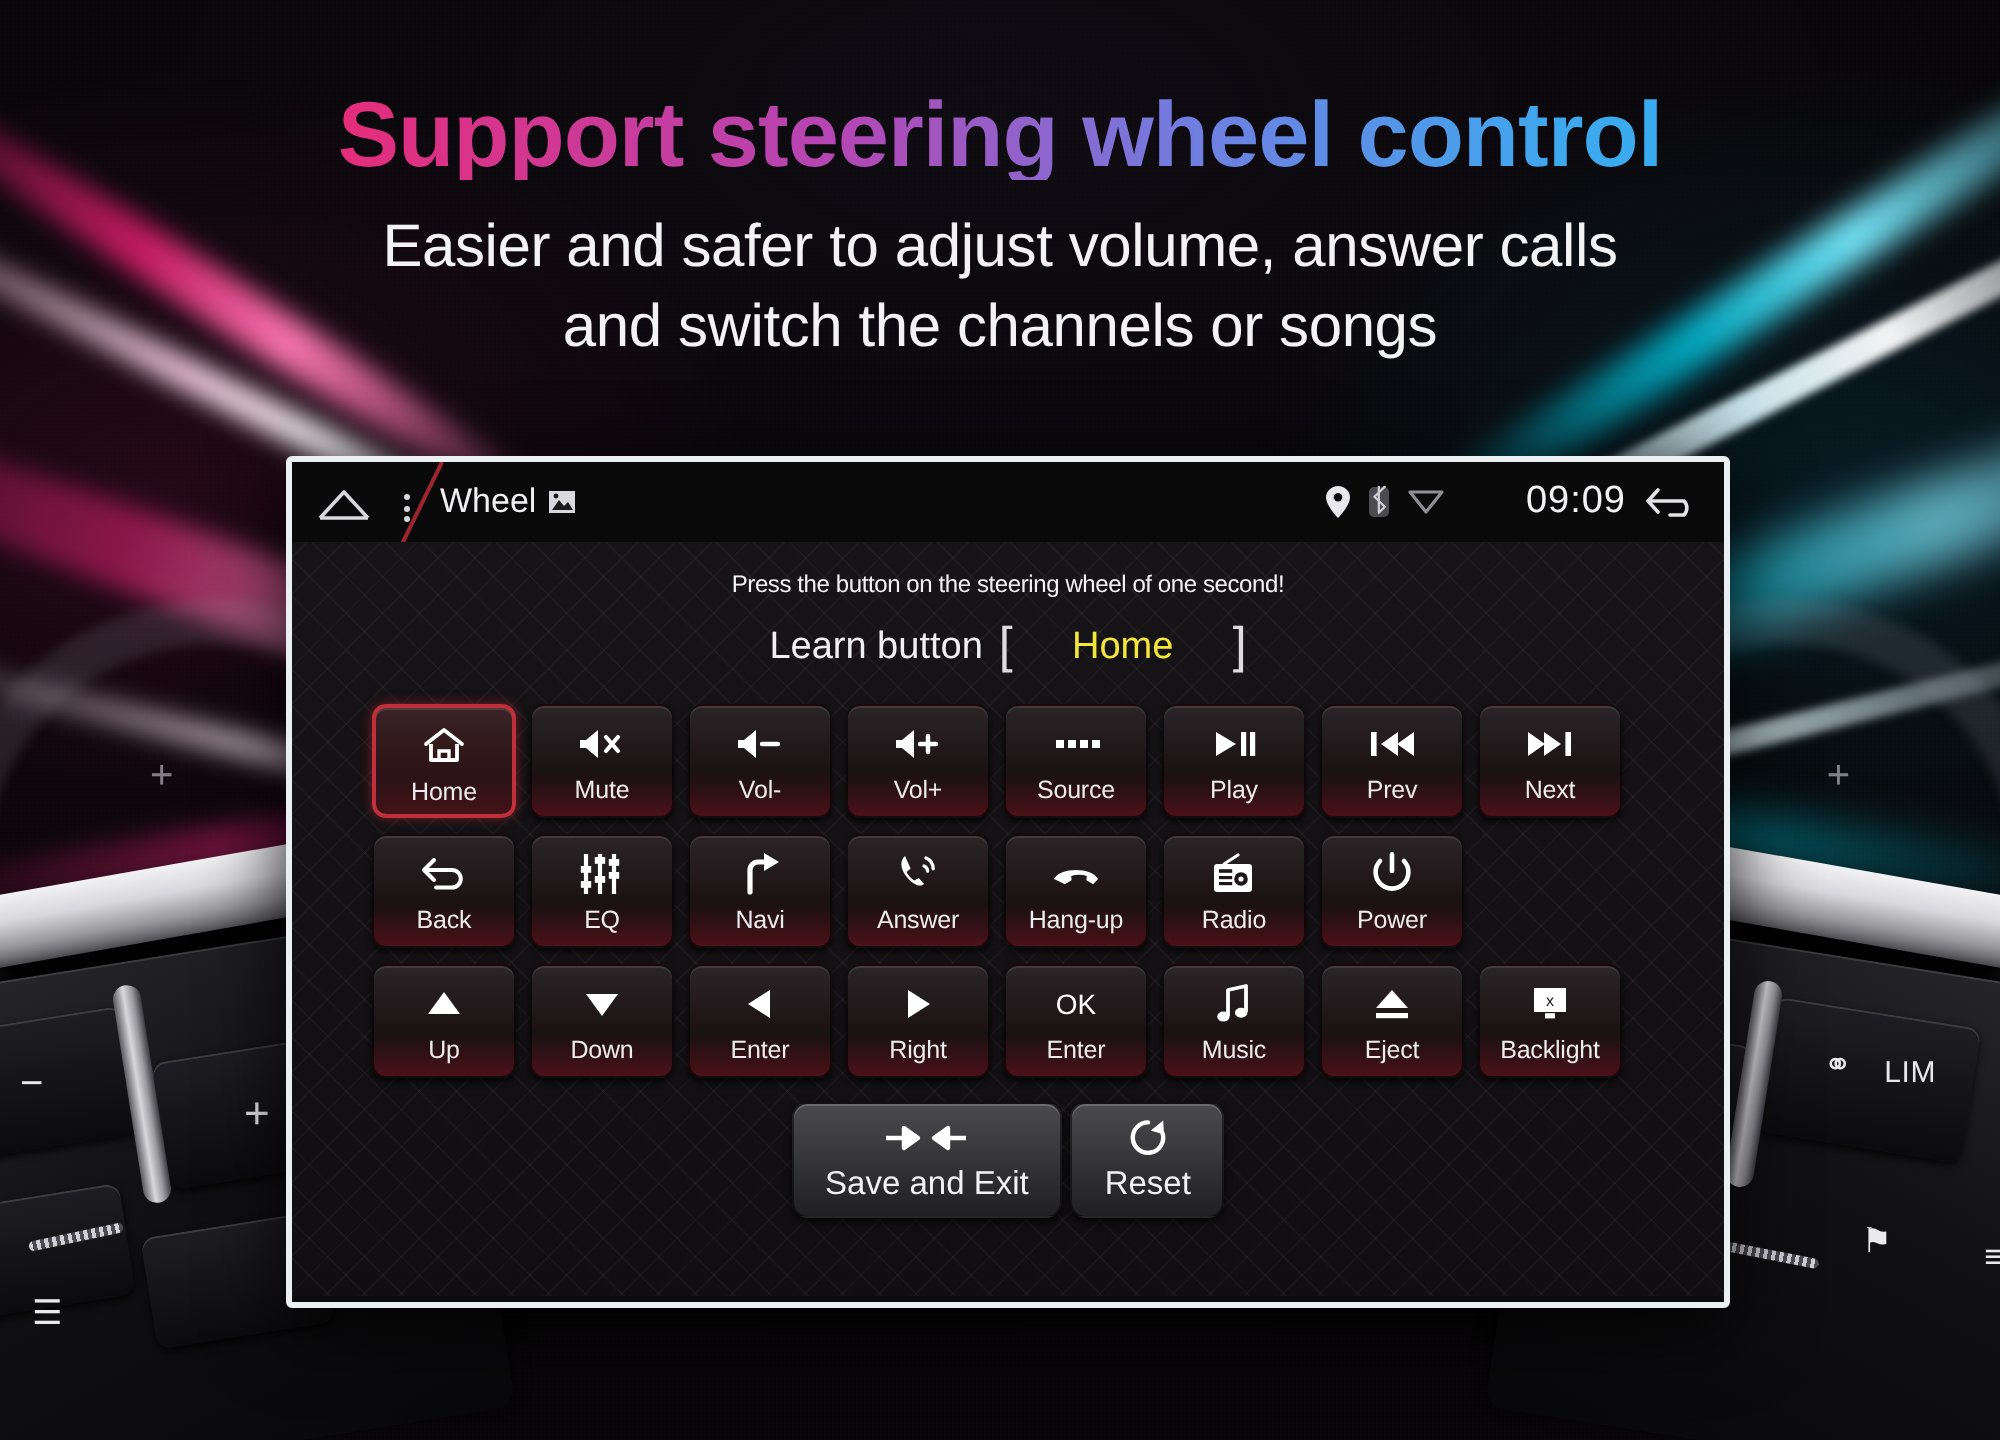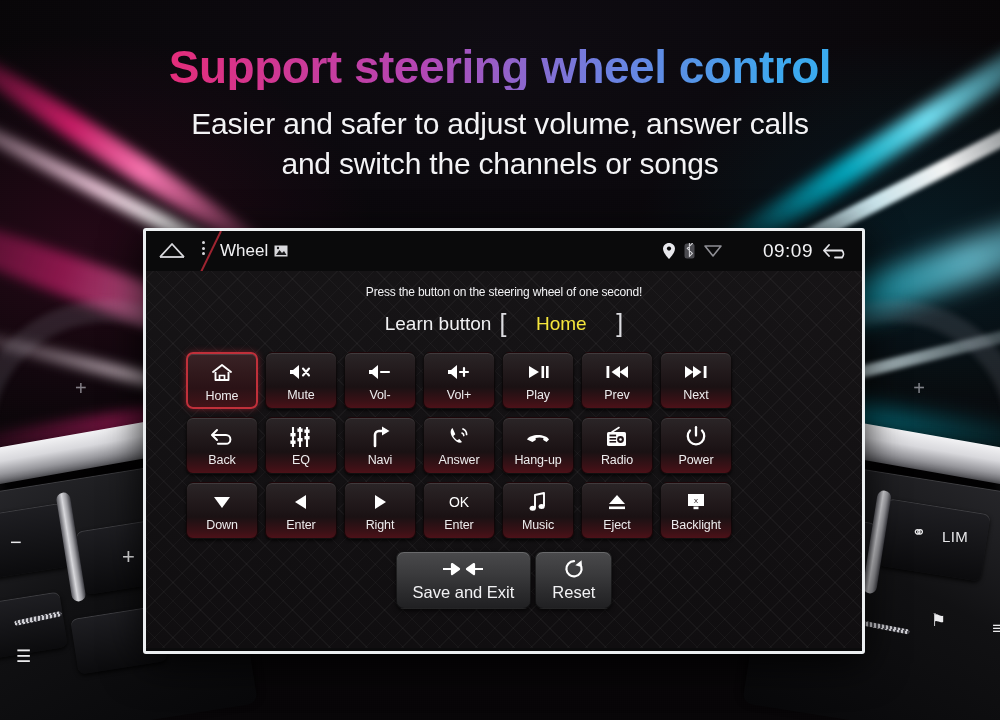--- a/index.html
+++ b/index.html
@@ -96,21 +96,21 @@
   
   .unit{position:absolute;left:143px;top:228px;width:716px;height:420px;
         background:#0b0b0c;border:3px solid #eceff1;border-radius:3px;
         box-shadow:0 10px 40px rgba(0,0,0,.85);overflow:hidden;}
   .statusbar{position:relative;height:40px;background:#0a0a0b;display:flex;align-items:center;
              padding:0 12px;box-sizing:border-box;}
   .redslash{position:absolute;left:74px;top:0;width:2px;height:56px;background:#9e2430;
             transform:rotate(26deg);transform-origin:top center;pointer-events:none;}
   .redslash2{position:absolute;left:92px;top:41px;width:260px;height:2px;
             background:linear-gradient(90deg,#9e2430,rgba(158,36,48,0));pointer-events:none;}
-  .sb-left{display:flex;align-items:flex-start;gap:10px;}
+  .sb-left{display:flex;align-items:flex-end;gap:10px;}
   .sb-title{color:#f0f0f2;font-size:17px;display:flex;align-items:center;gap:6px;}
   .sb-right{margin-left:auto;display:flex;align-items:center;gap:9px;}
   .clock{color:#f2f2f4;font-size:19px;letter-spacing:.5px;margin-left:32px;}
   .dots3{display:flex;flex-direction:column;gap:2.5px;align-items:center;width:14px;}
   .dots3 i{width:3px;height:3px;background:#d8d8dc;border-radius:50%;display:block;}
 
   .screen{position:relative;height:377px;
     background-color:#151315;
     background-image:
       repeating-linear-gradient(45deg, rgba(255,255,255,.035) 0 1px, rgba(0,0,0,0) 1px 13px),
@@ -316,20 +316,31 @@
           <div class="btn">
             <span class="ico">
               <svg width="26" height="20" viewBox="0 0 26 20">
                   <path d="M11 3 L5 8 H2 v4 h3 l6 5 z" fill="#fff"></path>
                   <path d="M18 6 v8 M14 10 h8" stroke="#fff" stroke-width="2.2" stroke-linecap="round"></path>
                 </svg>
             </span>
             <span class="lbl">Vol+</span>
           </div>
 
+          <div class="btn">
+            <span class="ico">
+              <svg width="26" height="20" viewBox="0 0 26 20">
+                  <rect x="3" y="8" width="4" height="4" fill="#fff"></rect>
+                  <rect x="9" y="8" width="4" height="4" fill="#fff"></rect>
+                  <rect x="15" y="8" width="4" height="4" fill="#fff"></rect>
+                  <rect x="21" y="8" width="4" height="4" fill="#fff"></rect>
+                </svg>
+            </span>
+            <span class="lbl">Source</span>
+          </div>
 
           <div class="btn">
             <span class="ico">
               <svg width="26" height="20" viewBox="0 0 26 20">
                   <path d="M4 4 L14 10 L4 16 z" fill="#fff"></path>
                   <rect x="16.5" y="4" width="2.6" height="12" fill="#fff"></rect>
                   <rect x="21" y="4" width="2.6" height="12" fill="#fff"></rect>
                 </svg>
             </span>
             <span class="lbl">Play</span>
@@ -441,20 +452,28 @@
                   <path d="M5 4.5 a8.2 8.2 0 1 0 12 0" fill="none" stroke="#fff" stroke-width="2.3" stroke-linecap="round"></path>
                   <path d="M11 1.2 V9.5" stroke="#fff" stroke-width="2.3" stroke-linecap="round"></path>
                 </svg>
             </span>
             <span class="lbl">Power</span>
           </div>
 
         </div>
 
         <div class="row">
+          <div class="btn">
+            <span class="ico">
+              <svg width="22" height="18" viewBox="0 0 22 18">
+                  <path d="M11 3 L19 14 L3 14 z" fill="#fff"></path>
+                </svg>
+            </span>
+            <span class="lbl">Up</span>
+          </div>
 
           <div class="btn">
             <span class="ico">
               <svg width="22" height="18" viewBox="0 0 22 18">
                   <path d="M11 15 L3 4 L19 4 z" fill="#fff"></path>
                 </svg>
             </span>
             <span class="lbl">Down</span>
           </div>
 

